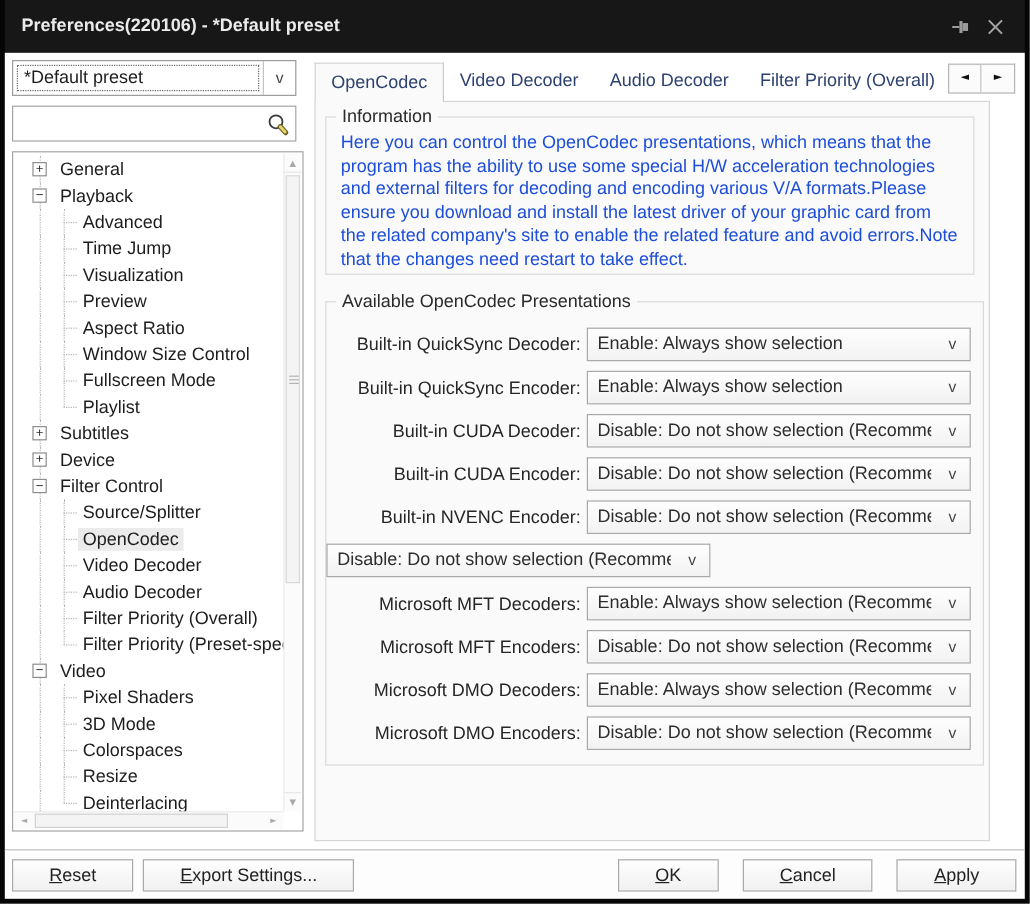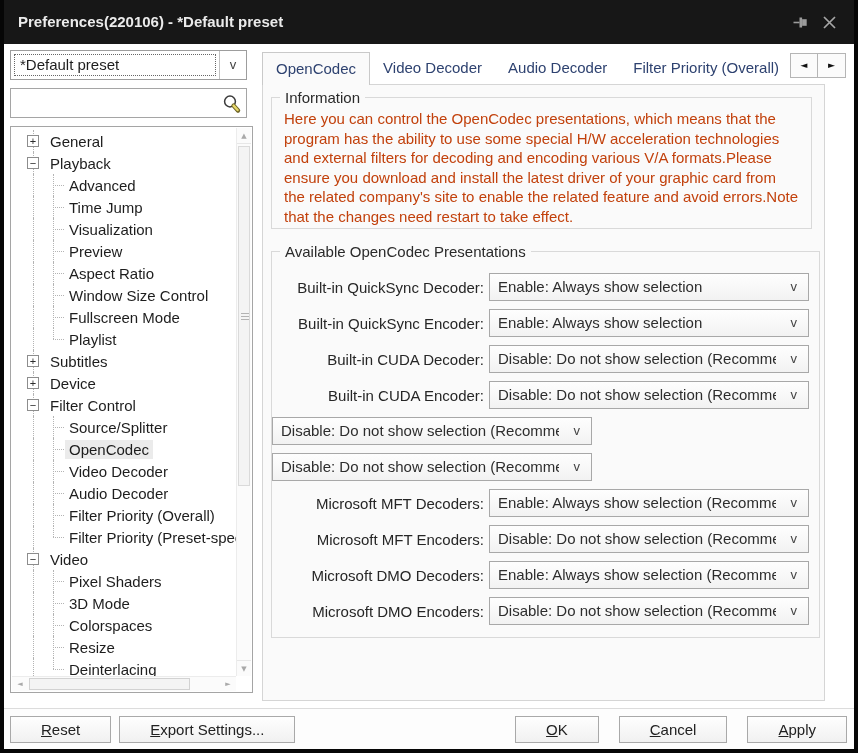--- a/index.html
+++ b/index.html
@@ -58,21 +58,21 @@
   .tab.active { background:#fafafa; border:1px solid #c9c9c9; border-bottom:none; position:relative; z-index:3; }
   .tab-arrows { position:absolute; left:786px; top:9px; width:56px; height:25px; display:flex; z-index:4; }
   .tab-arrow { width:28px; height:25px; background:#fbfbfb; border:1px solid #b5b5b5; text-align:center; line-height:23px; font-family:"DejaVu Sans",sans-serif; font-size:9px; color:#111; }
   .tab-arrow + .tab-arrow { border-left:none; }
 
   
   .tabpanel { position:absolute; left:258px; top:40px; width:563px; height:617px; background:#fafafa; border:1px solid #d5d5d5; }
   fieldset { position:absolute; border:1px solid #d9d9d9; margin:0; padding:0; }
   legend { margin-left:8px; padding:0 5px; font-size:15px; color:#2a2a2a; }
   .info-box { left:8px; top:4px; right:12px; height:140px; }
-  .info-text { padding:3px 12px 0 12px; font-size:15px; line-height:19.5px; color:#c2410c; }
+  .info-text { padding:3px 12px 0 12px; font-size:15px; line-height:19.5px; color:#1d4ed8; }
   .pres-box { left:8px; top:158px; right:4px; height:395px; }
   .p-rows { padding-top:13px; }
   .p-row { display:flex; align-items:center; height:28px; margin-bottom:8px; }
   .p-label { width:212px; text-align:right; font-size:15px; color:#262626; margin-right:5px; white-space:nowrap; }
   .combo { position:relative; width:320px; height:28px; border:1px solid #a8a8a8; background:linear-gradient(#fefefe,#f2f2f2); }
   .combo-value { position:absolute; left:8px; right:32px; top:0; line-height:26px; font-size:15px; color:#2d2d2d; white-space:nowrap; overflow:hidden; }
   .combo-arrow { position:absolute; right:11px; top:0; line-height:26px; font-size:13px; color:#444; }
 
   
   .footer { position:absolute; left:4px; top:708px; width:850px; height:41px; background:#fdfdfd; border-top:1px solid #dcdcdc; }
@@ -321,20 +321,21 @@
               </div>
             </div>
             <div class="p-row">
               <span class="p-label">Built-in CUDA Encoder:</span>
               <div class="combo">
                 <span class="combo-value">Disable: Do not show selection (Recommen</span>
                 <span class="combo-arrow">v</span>
               </div>
             </div>
             <div class="p-row">
+              <span class="p-label">Built-in NVENC Encoder:</span>
               <div class="combo">
                 <span class="combo-value">Disable: Do not show selection (Recommen</span>
                 <span class="combo-arrow">v</span>
               </div>
             </div>
             <div class="p-row">
               <div class="combo">
                 <span class="combo-value">Disable: Do not show selection (Recommen</span>
                 <span class="combo-arrow">v</span>
               </div>

